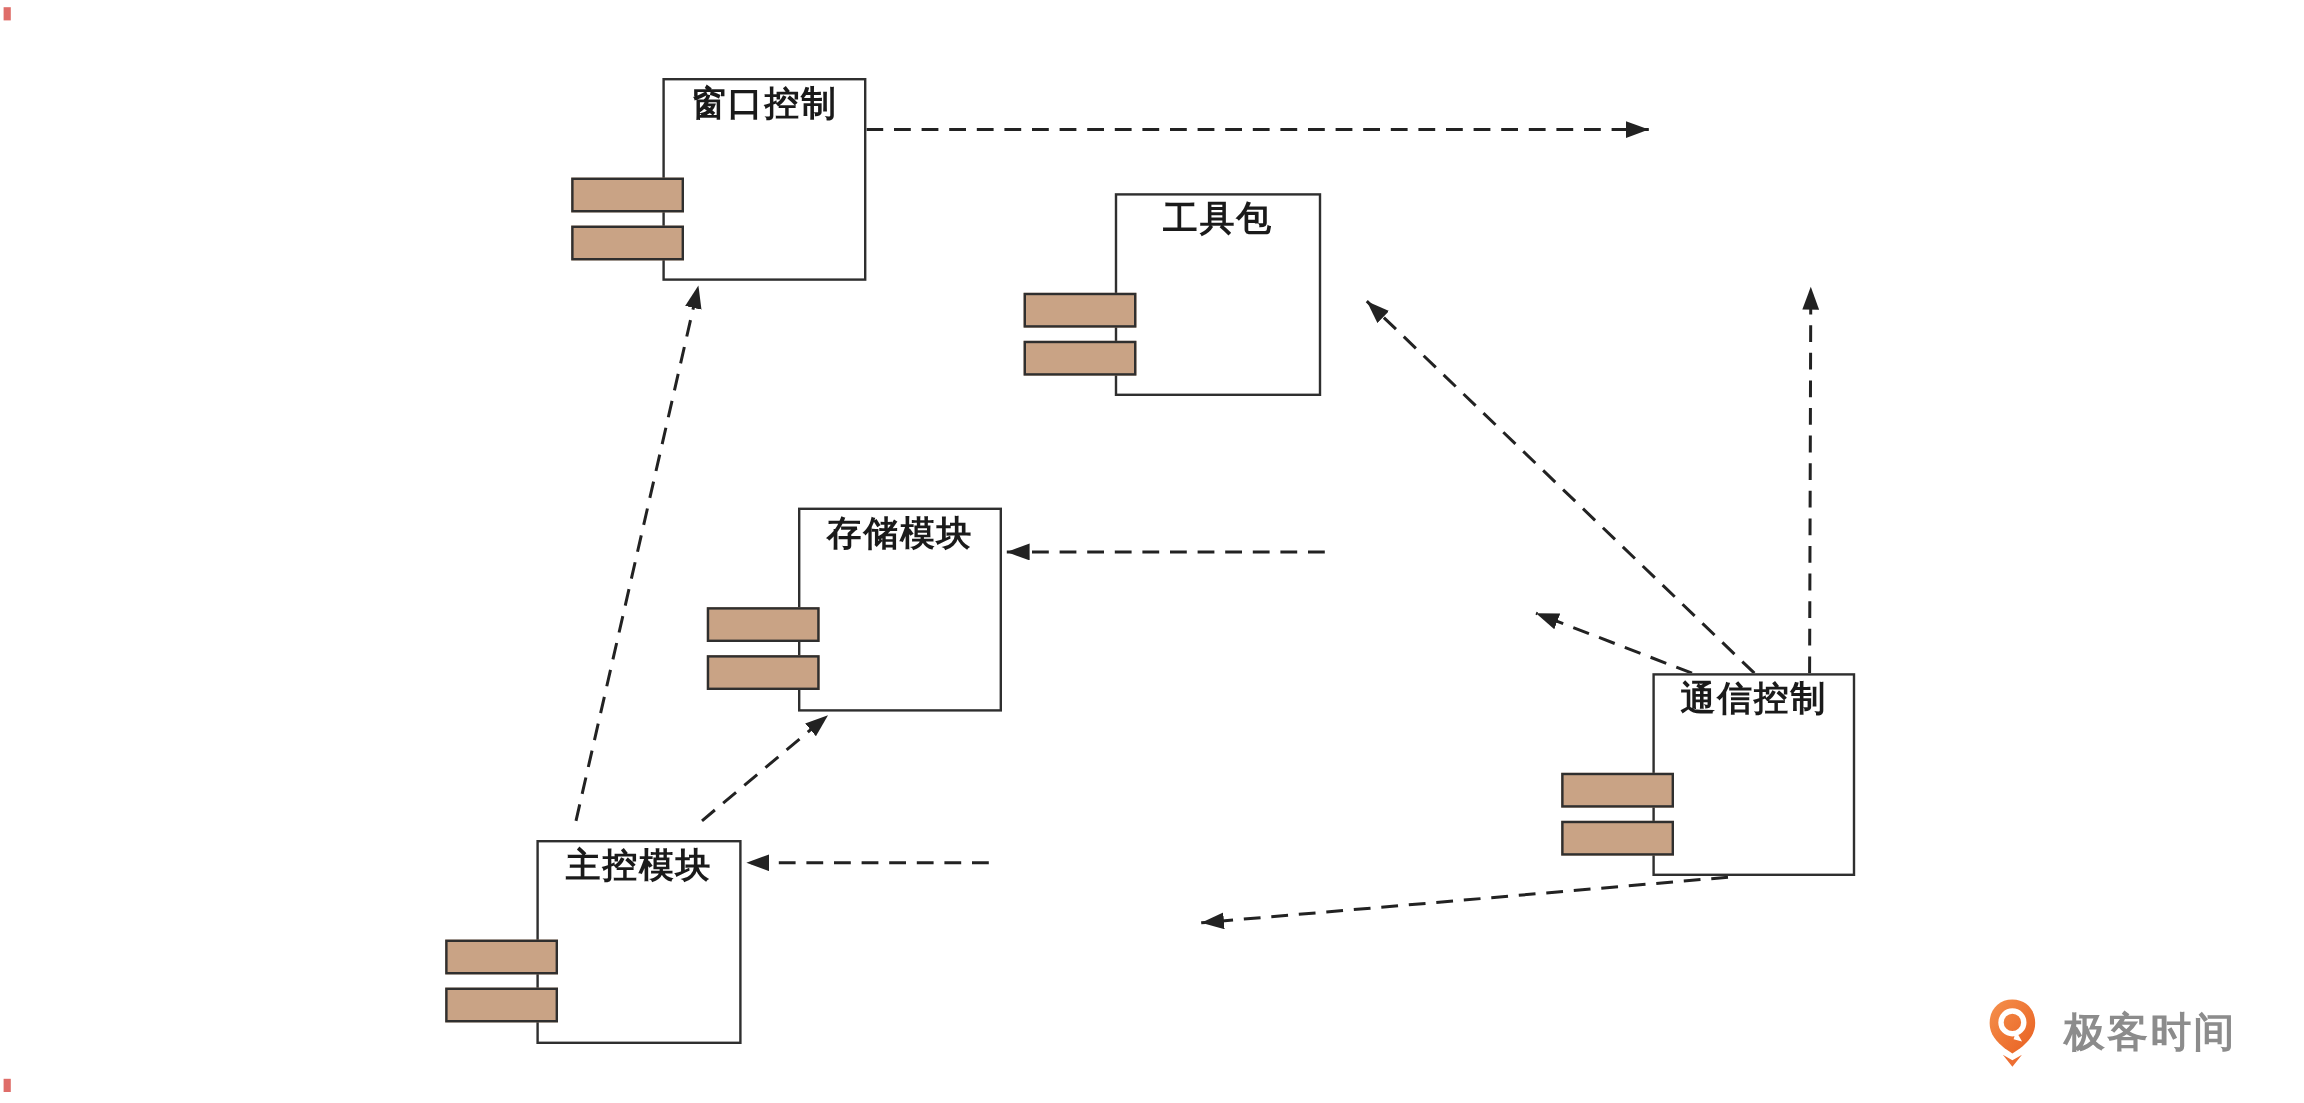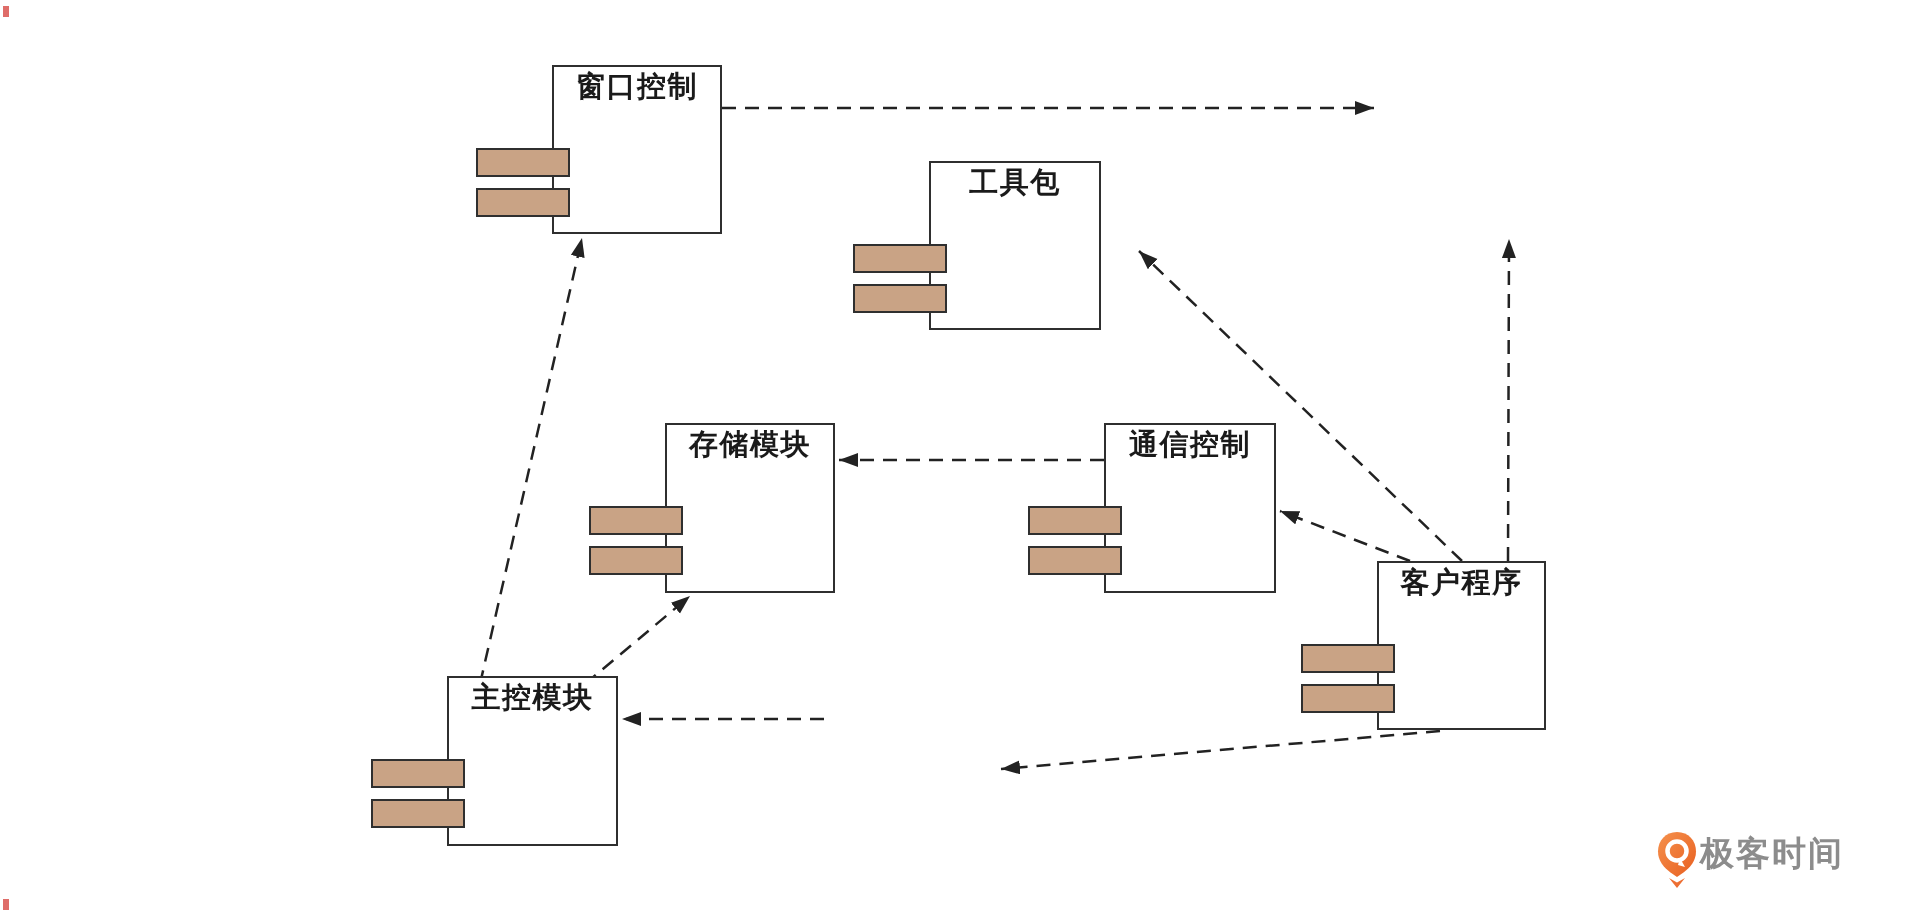--- a/index.html
+++ b/index.html
@@ -18,21 +18,21 @@
     font-size:29px;font-weight:600;color:#1a1a1a;letter-spacing:1.5px;white-space:nowrap;
   }
   .tab{
     position:absolute;left:-78px;width:94px;height:29px;
     background:#c9a385;border:2px solid #2f2f2f;box-sizing:border-box;
   }
   .tab1{top:81px;}
   .tab2{top:121px;}
   #logo{
     position:absolute;left:1656px;top:831px;height:60px;
-    display:flex;align-items:flex-start;gap:2px;
+    display:flex;align-items:center;gap:22px;
   }
   #logo-text{
     font-size:34px;font-weight:600;color:#8c8c8c;letter-spacing:2px;white-space:nowrap;
   }
   .page-mark{position:absolute;width:6px;height:11px;background:#d9534f;opacity:.85;}
 </style>
 </head>
 <body>
 
 <div id="stage">
@@ -81,28 +81,23 @@
     <div class="component" style="left: 929px; top: 161px; width: 172px; height: 169px;">
       <div class="tab tab1"></div>
       <div class="tab tab2"></div>
       <span class="label">工具包</span>
     </div>
     <div class="component" style="left: 665px; top: 423px; width: 170px; height: 170px;">
       <div class="tab tab1"></div>
       <div class="tab tab2"></div>
       <span class="label">存储模块</span>
     </div>
-    <div class="component" style="left: 1104px; top: 423px; width: 172px; height: 170px;">
+    <div class="component" style="left: 1377px; top: 561px; width: 169px; height: 169px;">
       <div class="tab tab1"></div>
       <div class="tab tab2"></div>
       <span class="label">通信控制</span>
     </div>
-    <div class="component" style="left: 1377px; top: 561px; width: 169px; height: 169px;">
-      <div class="tab tab1"></div>
-      <div class="tab tab2"></div>
-      <span class="label">客户程序</span>
-    </div>
-    <div class="component" style="left: 447px; top: 676px; width: 171px; height: 170px;">
+    <div class="component" style="left: 447px; top: 700px; width: 171px; height: 170px;">
       <div class="tab tab1"></div>
       <div class="tab tab2"></div>
       <span class="label">主控模块</span>
     </div>
   </div>
 
 </body></html>

